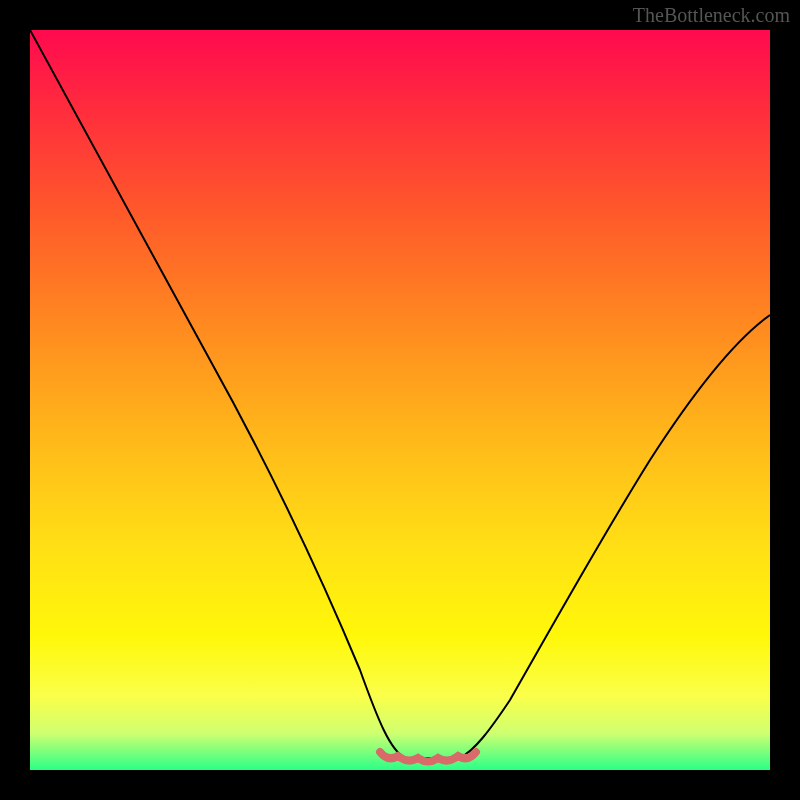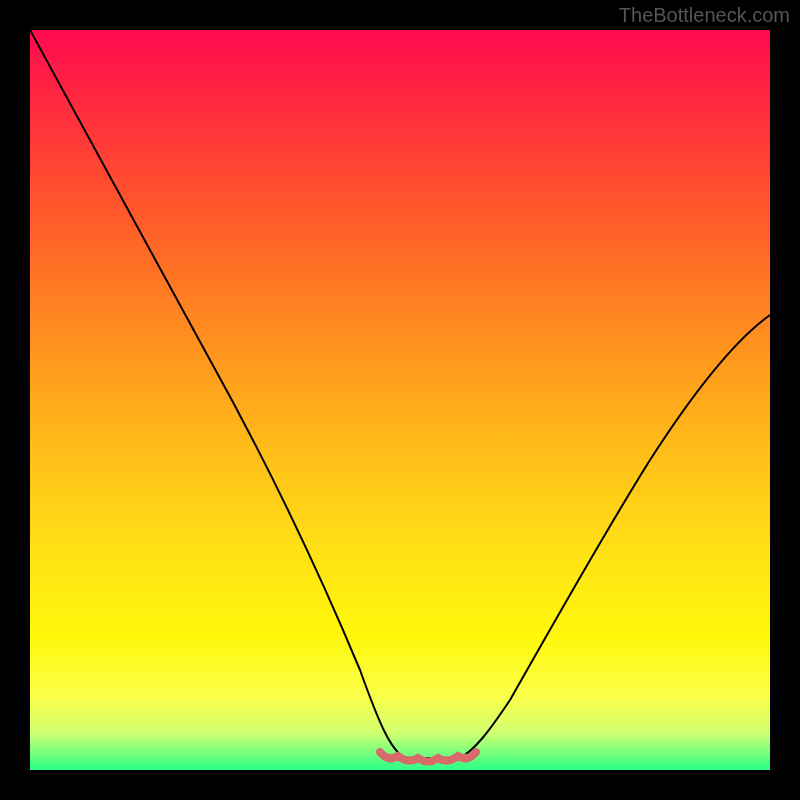--- a/index.html
+++ b/index.html
@@ -9,20 +9,21 @@
     height: 800px;
     background: #000;
     font-family: Arial, sans-serif;
     position: relative;
   }
   .container {
     width: 800px;
     height: 800px;
     position: relative;
     background: #000;
+    font-family: Liberation Serif, serif;
   }
   .watermark {
     position: absolute;
     top: 4px;
     right: 10px;
     color: #555;
     font-size: 20px;
     font-weight: 500;
     z-index: 20;
   }

